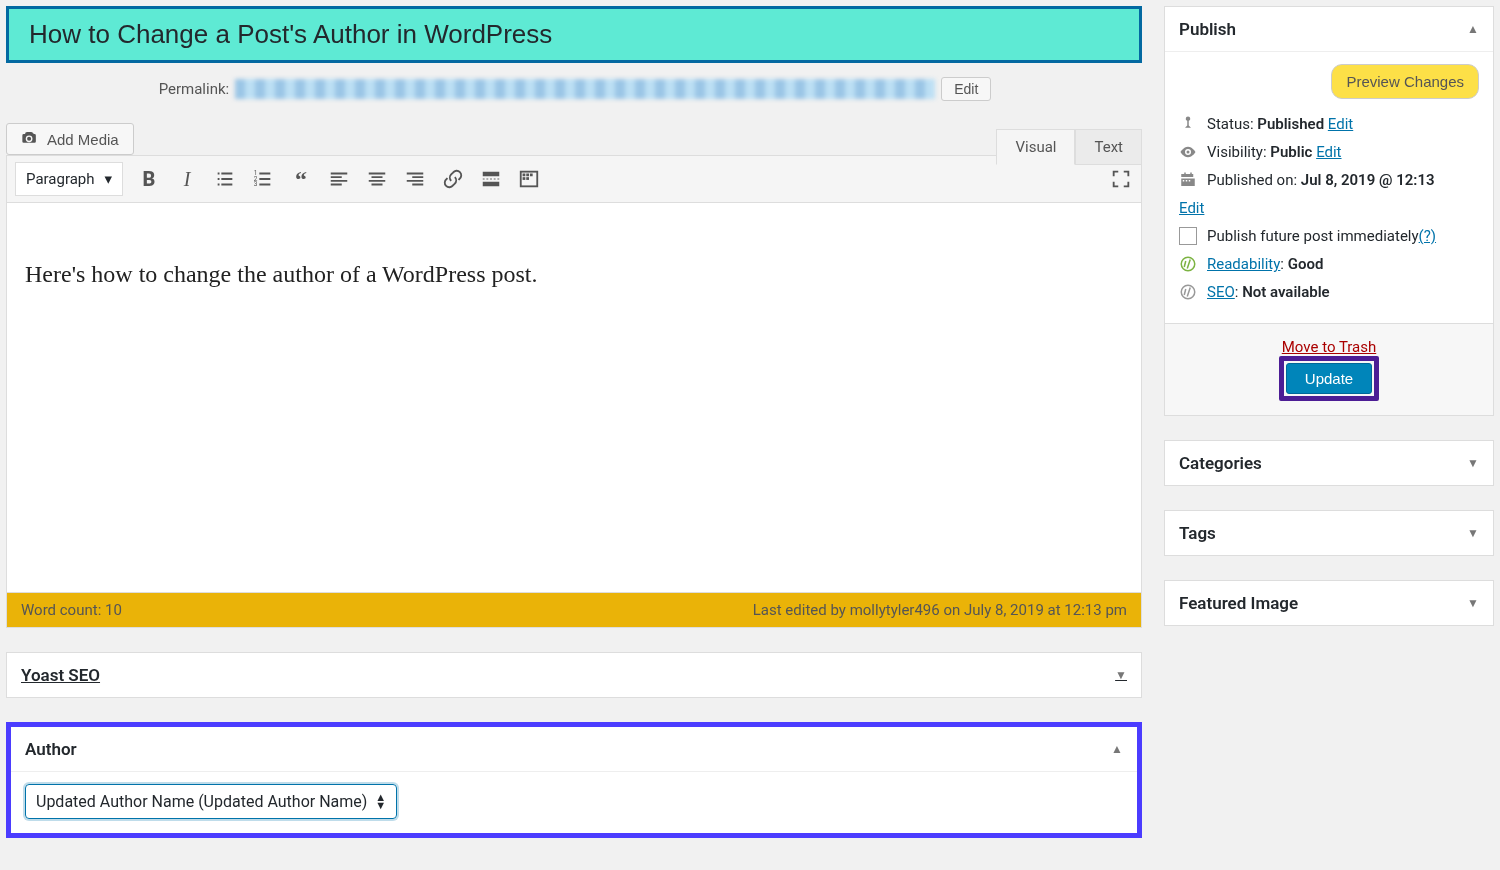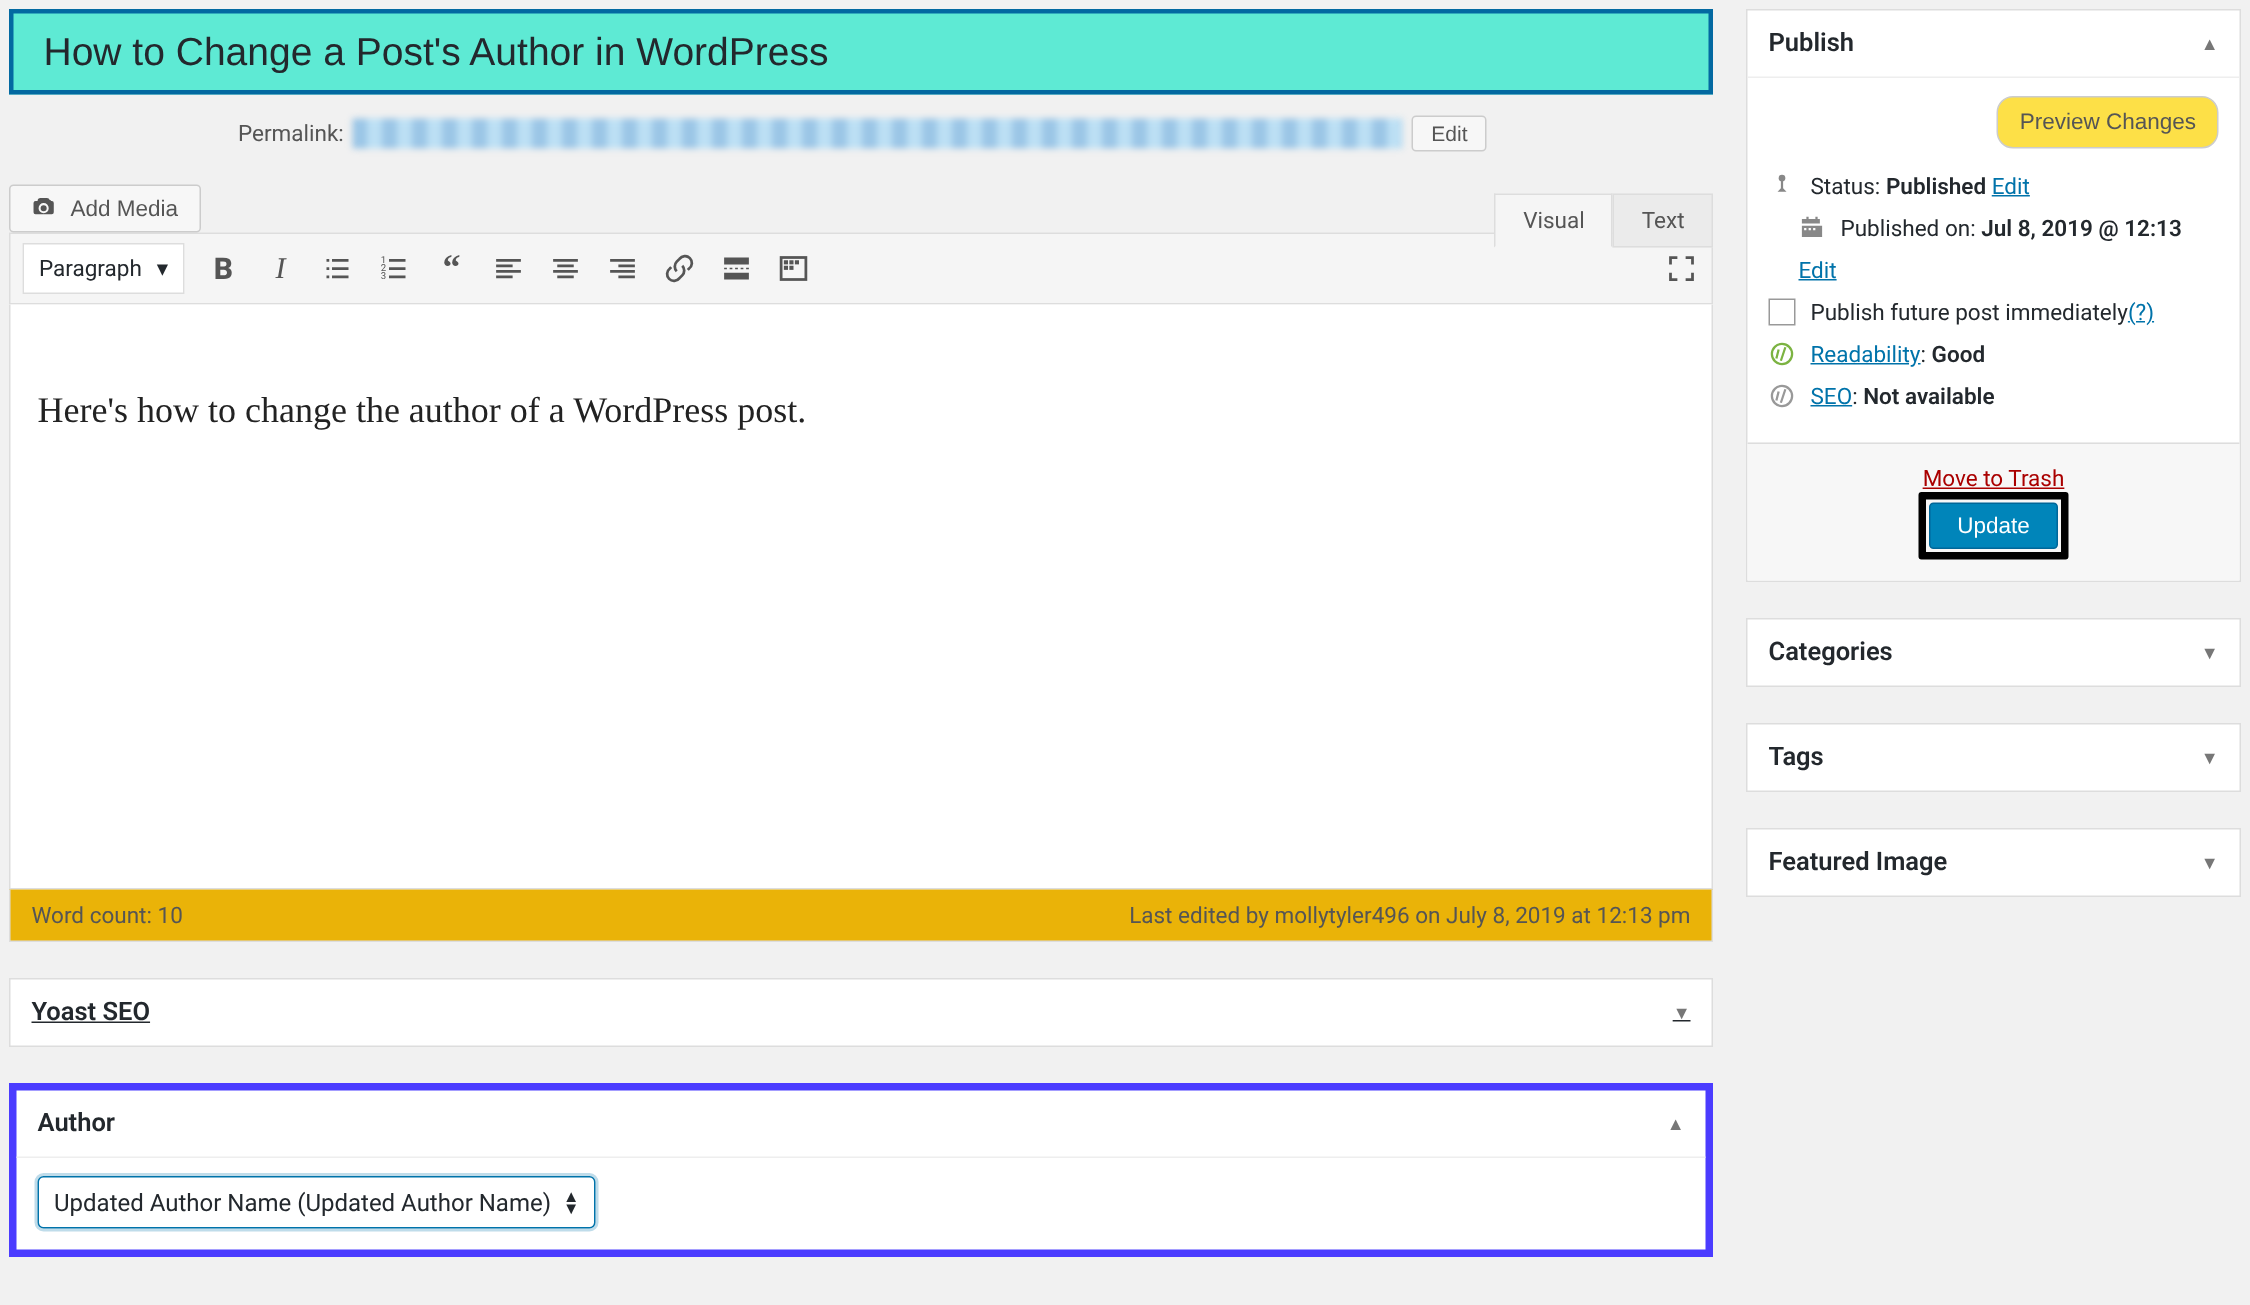--- a/index.html
+++ b/index.html
@@ -105,21 +105,21 @@
   .pub-row svg { width: 18px; height: 18px; flex-shrink: 0; }
   .pub-row .strong { font-weight: 600; }
   .link { color: #0073aa; text-decoration: underline; cursor: pointer; }
   .chk { width: 18px; height: 18px; border: 1px solid #999; background:#fff; display:inline-block;}
 
   .pub-actions {
     display: flex; justify-content: flex-end; align-items: center;
     padding: 14px 14px; border-top: 1px solid #ddd; background:#f7f7f7;flex-direction:column;
   }
   .trash { color: #a00; text-decoration: underline; cursor: pointer; }
-  .update-wrap { border: 5px solid #000000; border-radius: 2px; padding: 2px;}
+  .update-wrap { border: 5px solid #4c1d95; border-radius: 2px; padding: 2px;}
   .update-btn {
     background: #0085ba; color:#fff; border:1px solid #006799;
     padding: 6px 18px; font-size:15px; border-radius:3px; cursor:pointer;
   }
   .preview-row { display:flex; justify-content:flex-end; padding: 12px 14px 6px; }
   .preview-btn {
     background:#fde047; border:1px solid #ccc; border-radius:11px;
     padding: 8px 14px; font-size:15px; color:#555; cursor:pointer;
   }
 
@@ -263,21 +263,27 @@
       <div class="preview-row">
         <button class="preview-btn">Preview Changes</button>
       </div>
       <div class="panel-body" style="padding-top:0;">
         <div class="pub-row">
           <svg viewBox="0 0 24 24">
               <path fill="#888" d="M12 2a3 3 0 0 0-3 3c0 1.3.8 2.4 2 2.8V14l-3 3h8l-3-3V7.8c1.2-.4 2-1.5 2-2.8a3 3 0 0 0-3-3z"></path>
             </svg>
           <span><span>Status:</span> <span class="strong">Published</span> <a class="link">Edit</a></span>
         </div>
-        <div class="pub-row" style="flex-wrap:wrap;margin-left:20px;">
+        <div class="pub-row">
+          <svg viewBox="0 0 24 24">
+              <path fill="#888" d="M12 5C6 5 2 12 2 12s4 7 10 7 10-7 10-7-4-7-10-7zm0 11a4 4 0 1 1 0-8 4 4 0 0 1 0 8zm0-6a2 2 0 1 0 0 4 2 2 0 0 0 0-4z"></path>
+            </svg>
+          <span><span>Visibility:</span> <span class="strong">Public</span> <a class="link">Edit</a></span>
+        </div>
+        <div class="pub-row" style="flex-wrap:wrap;">
           <svg viewBox="0 0 24 24">
               <path fill="#888" d="M5 4h2V2h2v2h6V2h2v2h2v4H3V4h2zm-2 6h18v10H3V10zm2 2v2h2v-2H5zm4 0v2h2v-2H9zm4 0v2h2v-2h-2z"></path>
             </svg>
           <span><span>Published on:</span> <span class="strong">Jul 8, 2019 @ 12:13</span></span>
           <a class="link" style="margin-left:0;width:100%;">Edit</a>
         </div>
         <div class="pub-row">
           <span class="chk"></span>
           <span><span>Publish future post immediately</span><a class="link">(?)</a></span>
         </div>

